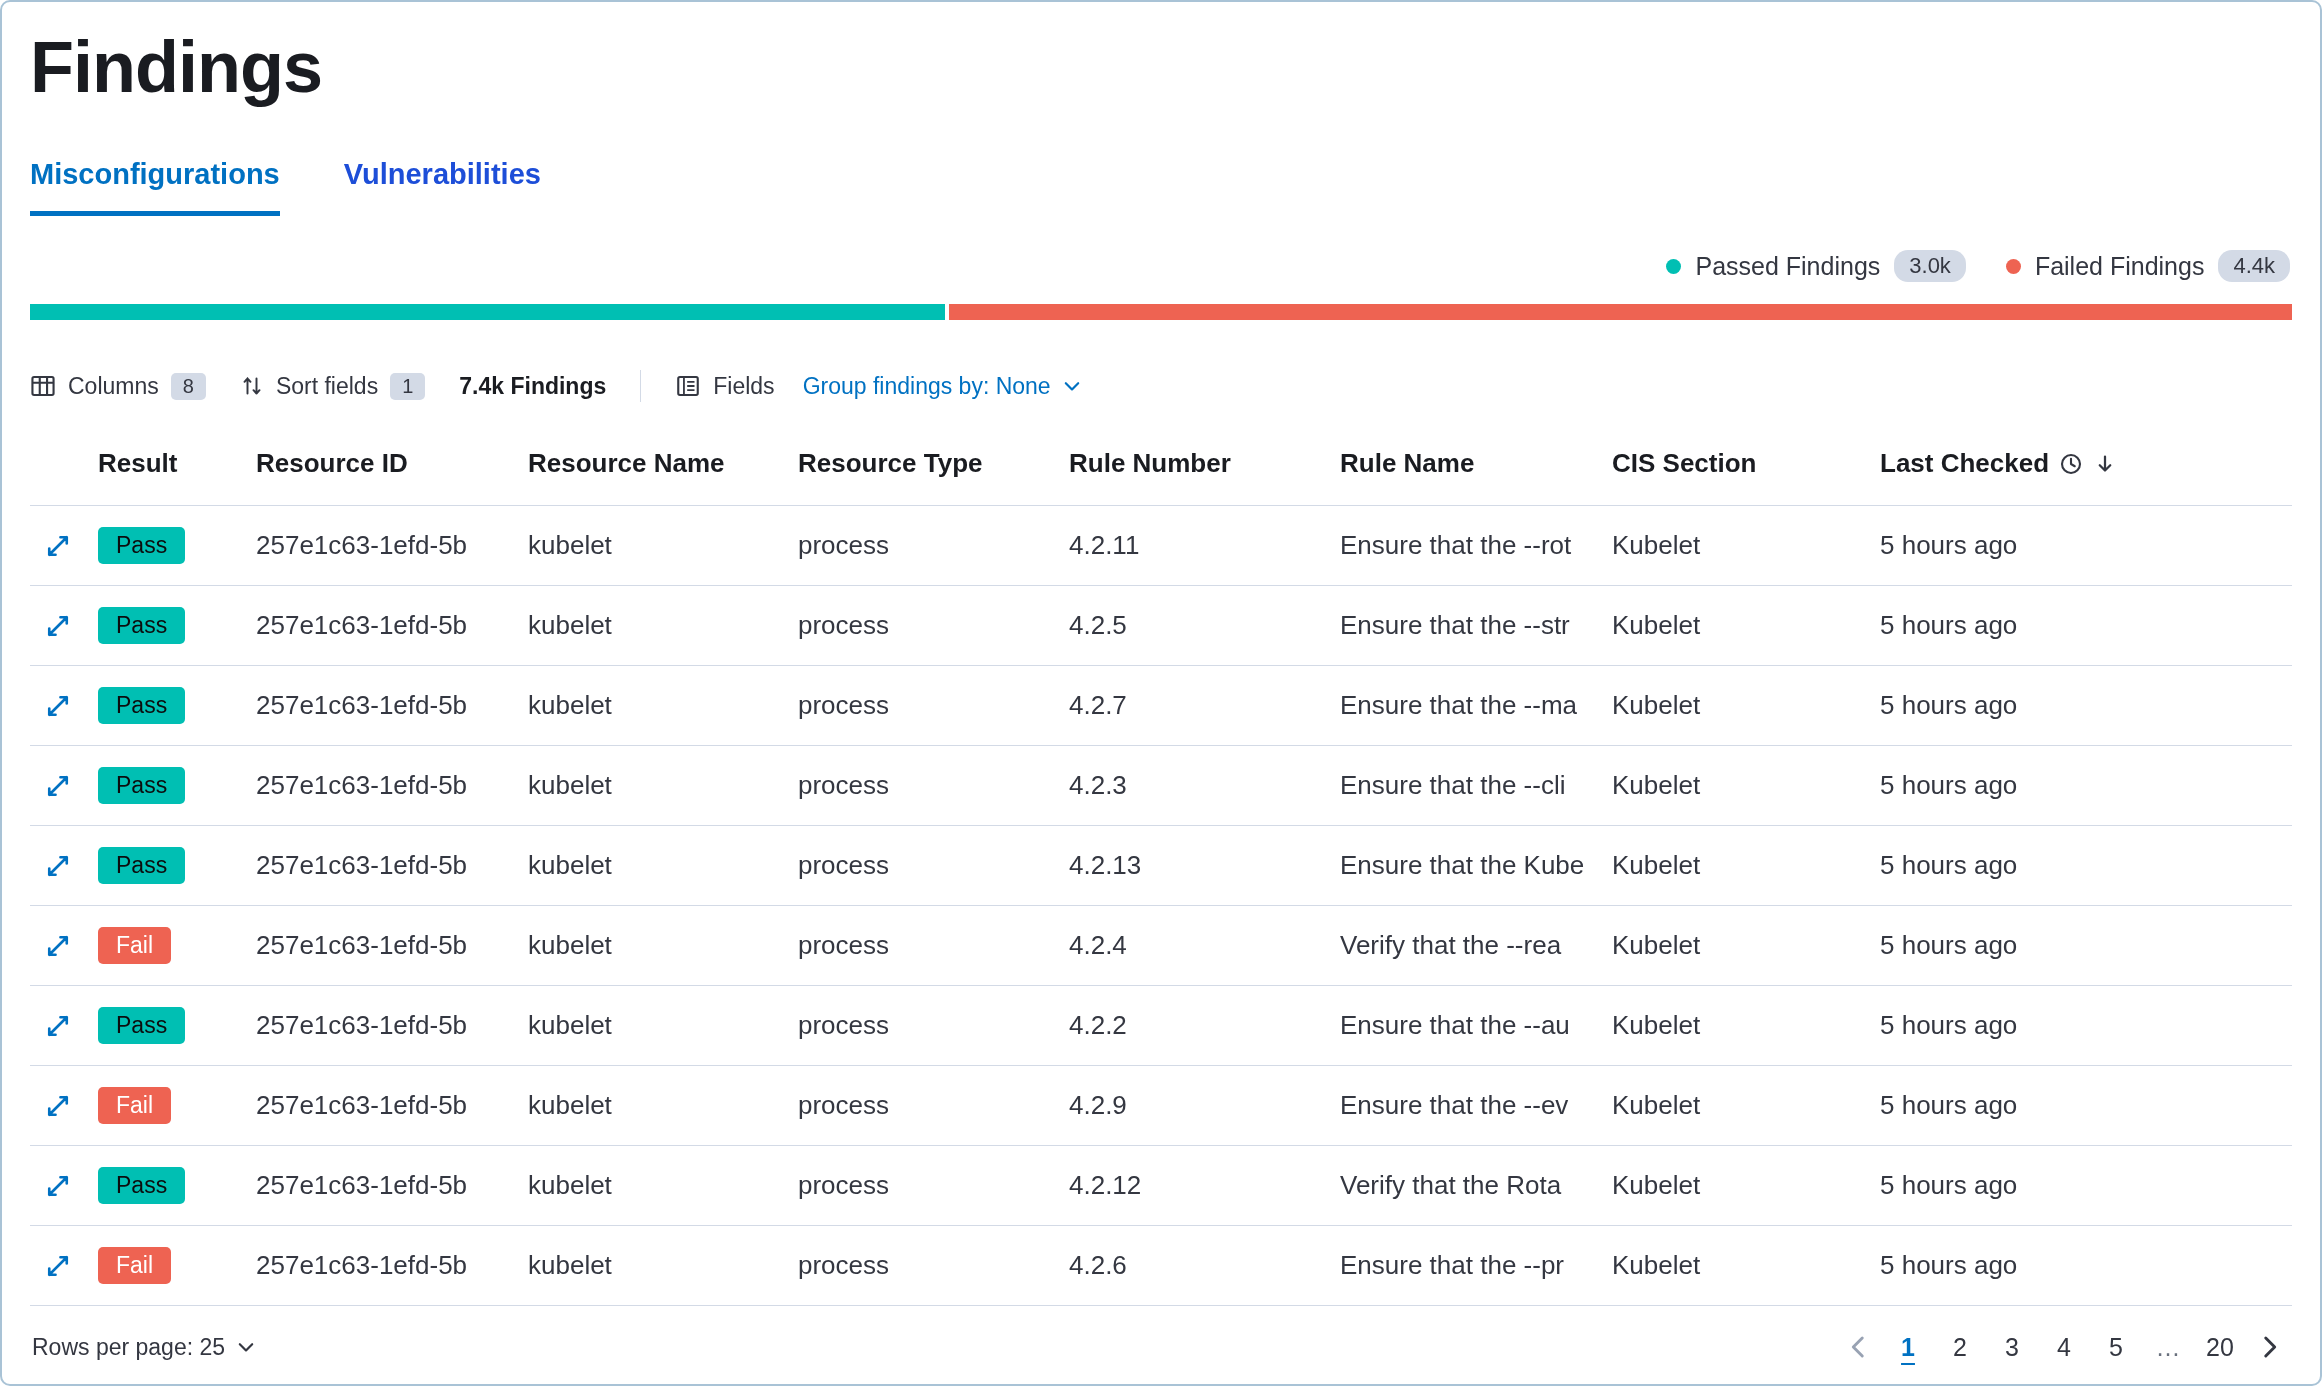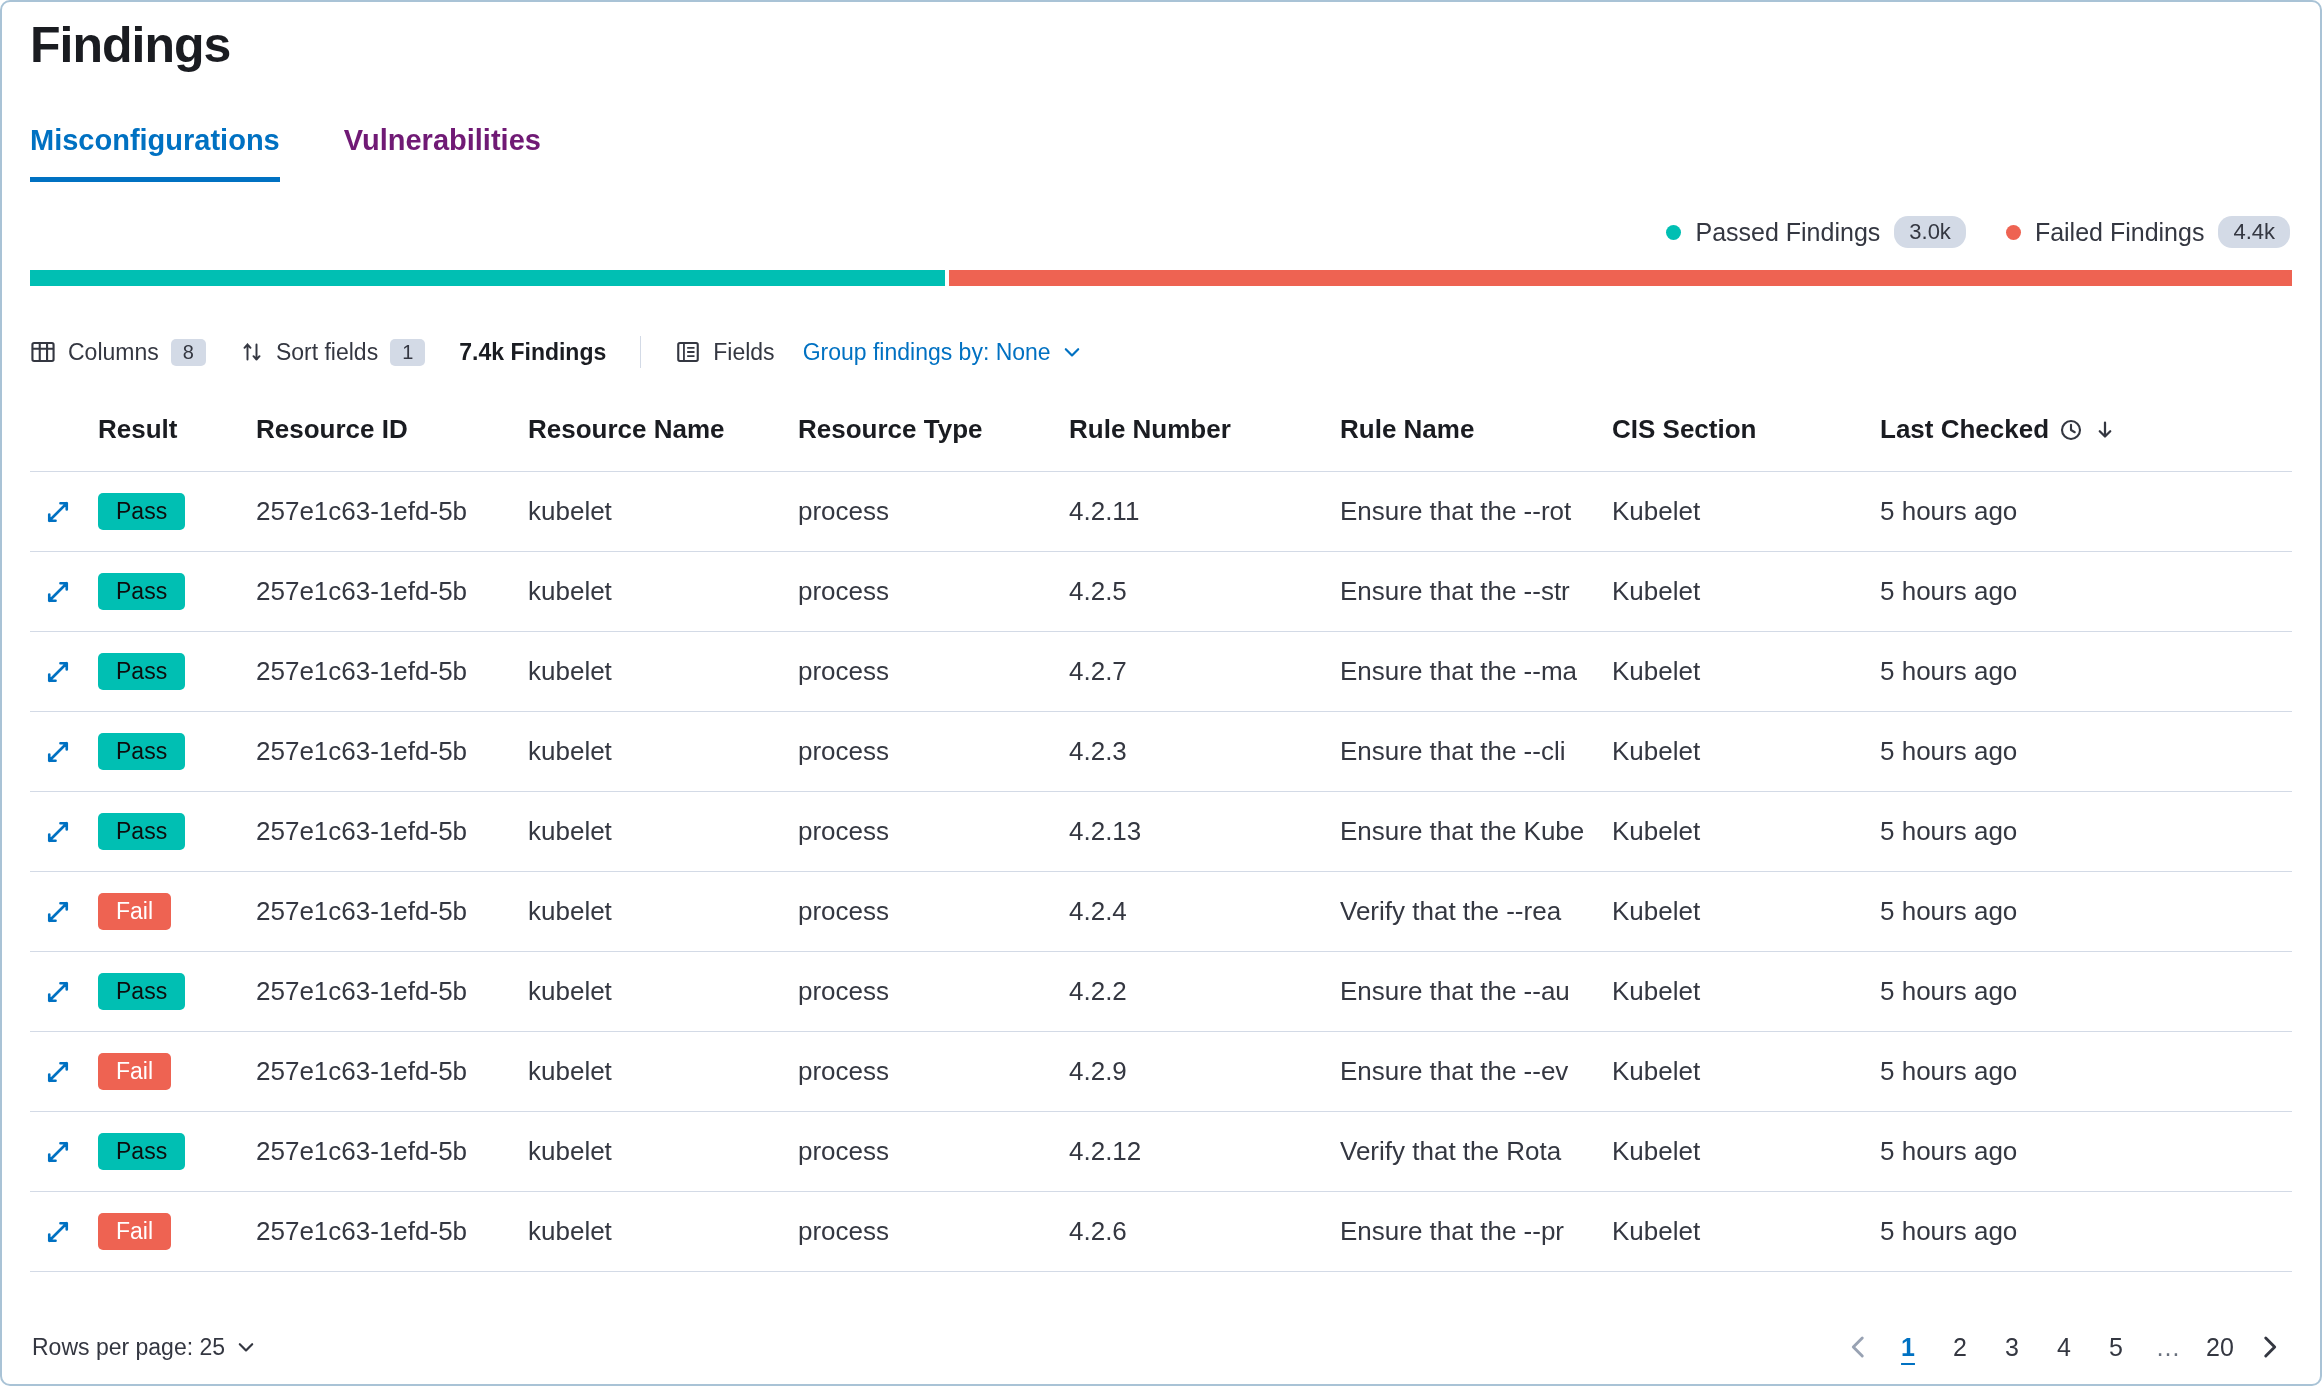--- a/index.html
+++ b/index.html
@@ -6,25 +6,25 @@
   html,body { margin:0; padding:0; background:#fff; }
   body { font-family:"Liberation Sans", sans-serif; color:#343741; }
 
   .page {
     width:2322px; height:1386px;
     border:2px solid #a9c3d6; border-radius:10px;
     background:#fff; display:flex; flex-direction:column; overflow:hidden;
   }
 
   .page-title {
-    margin:14px 28px 0; font-size:50px; font-weight:700; color:#1a1c21; letter-spacing:-1px;
+    margin:24px 28px 0; font-size:72px; font-weight:700; color:#1a1c21; letter-spacing:-1px;
   }
 
   .tabs { display:flex; gap:64px; margin:50px 28px 0; }
-  .tab { font-size:29px; font-weight:700; color:#701a75; padding-bottom:20px; border-bottom:5px solid transparent; cursor:pointer; }
+  .tab { font-size:29px; font-weight:700; color:#1d4ed8; padding-bottom:20px; border-bottom:5px solid transparent; cursor:pointer; }
   .tab.active { color:#0071c2; border-bottom-color:#0071c2; }
 
   .legend { display:flex; justify-content:flex-end; align-items:center; gap:40px; margin:34px 30px 0; font-size:25px; color:#343741; }
   .legend-group { display:flex; align-items:center; gap:14px; }
   .dot { width:15px; height:15px; border-radius:50%; }
   .count-badge { background:#d3dae6; border-radius:14px; padding:3px 15px; font-size:22px; color:#343741; }
 
   .distbar { display:flex; gap:4px; height:16px; margin:22px 28px 0; }
   .distbar .seg { height:100%; }
 

